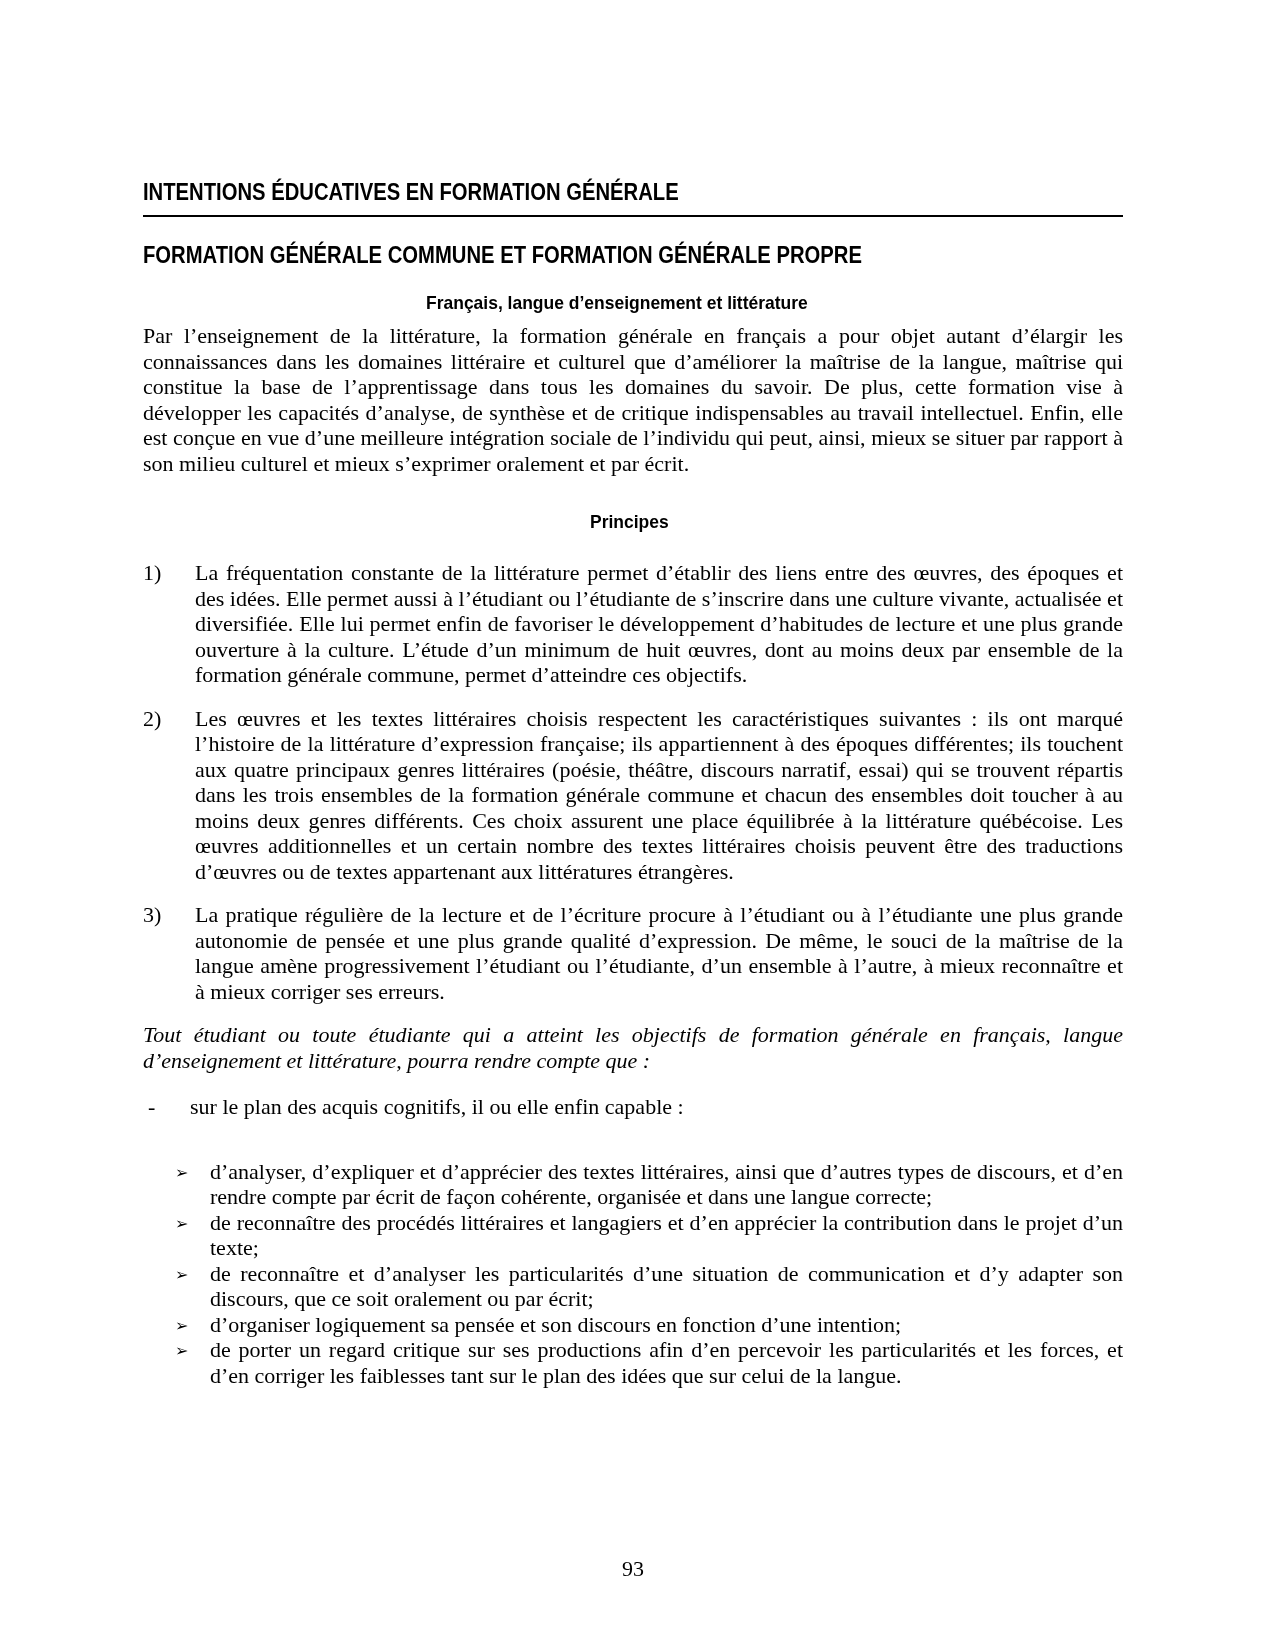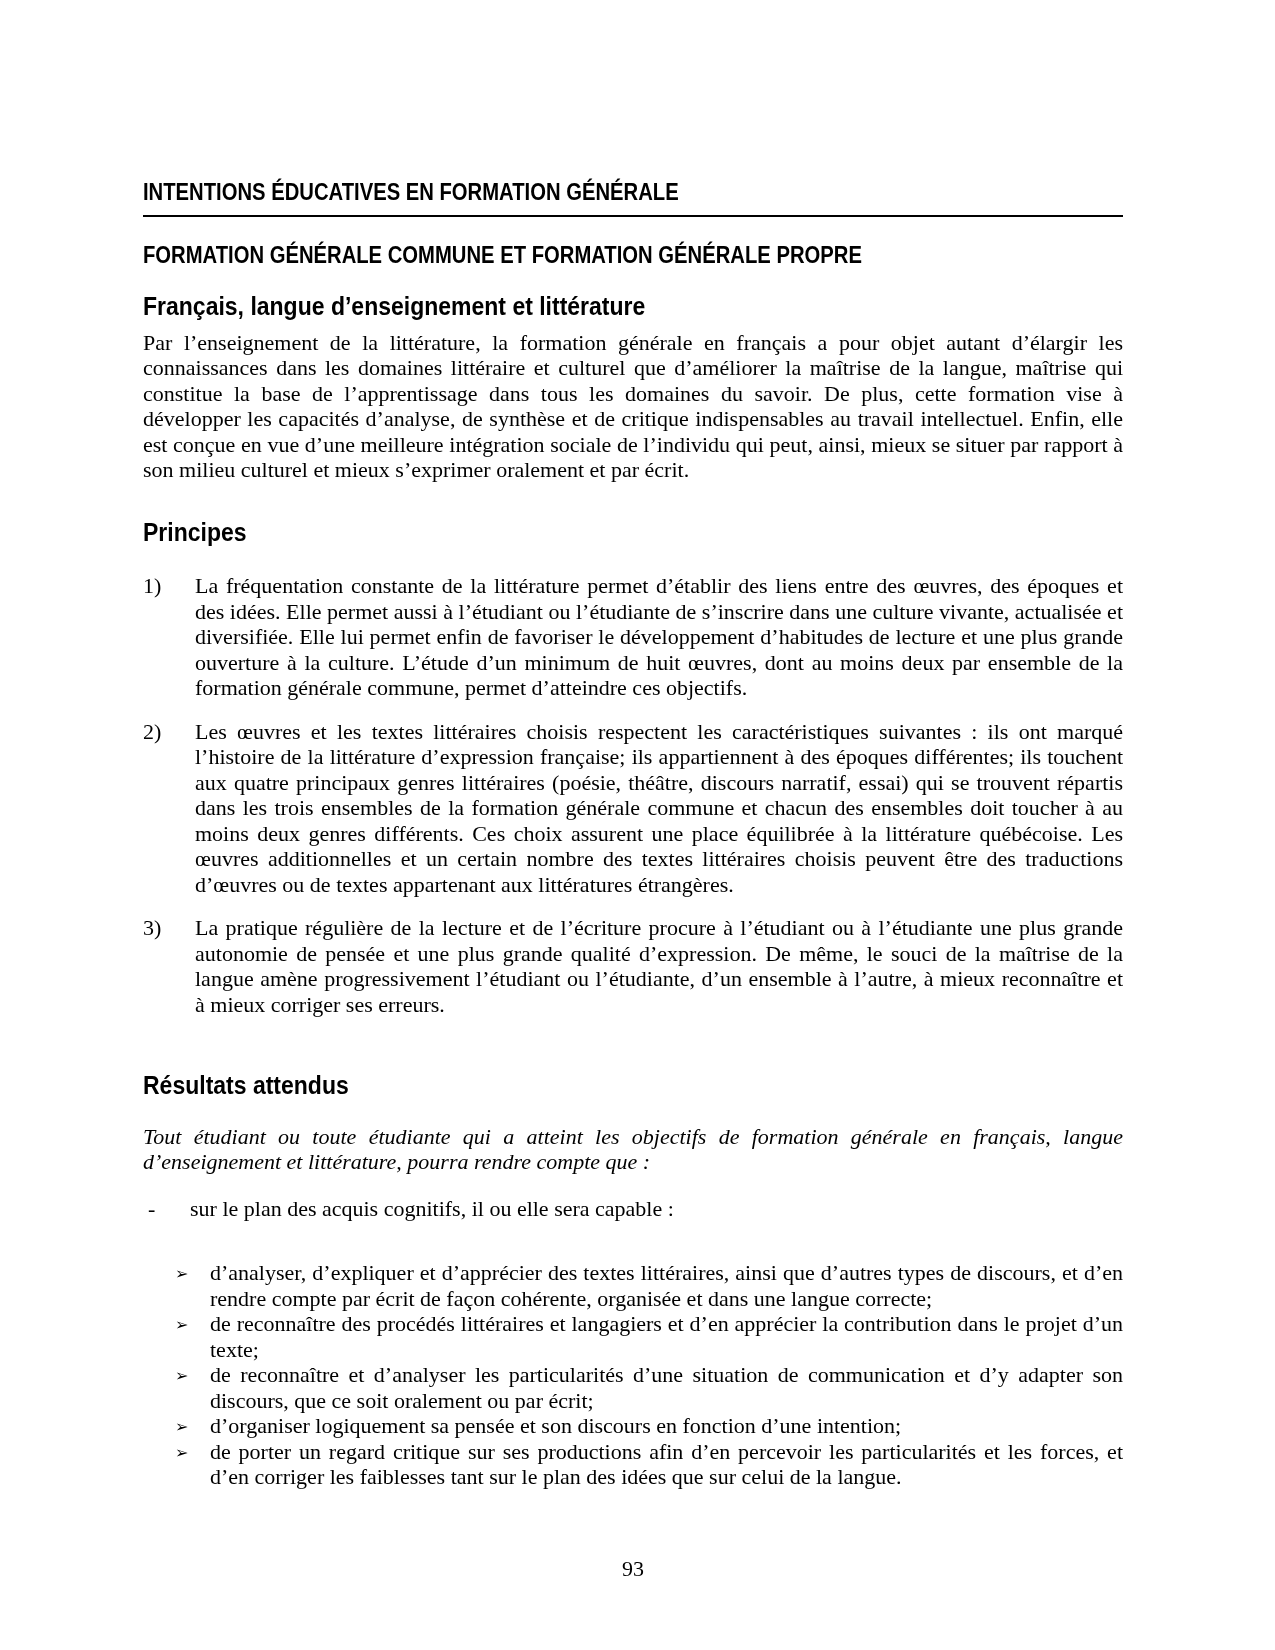--- a/index.html
+++ b/index.html
@@ -36,24 +36,25 @@
   }
   .hx-inner {
     display: inline-block;
     transform: scaleX(0.88);
     transform-origin: 0 50%;
     white-space: nowrap;
   }
   h3.sub-heading {
     font-family: "Liberation Sans", sans-serif;
     font-weight: bold;
-    font-size: 25px;
+    font-size: 19px;
     line-height: 1.1;
     margin: 0 0 9px 0;
     white-space: nowrap;
+    text-align: center;
   }
   h3.sub-heading .hx-inner { transform: scaleX(0.92); }
   h3.principles-heading { margin-bottom: 27px; margin-top: 16px; }
   h3.results-heading { margin-top: 55px; margin-bottom: 24px; }
   p.body-par { margin: 0 0 36px 0; text-align: justify; }
   p.results-intro { margin: 0 0 21px 0; text-align: justify; font-style: italic; }
 
   ol.numbered-list { list-style: none; margin: 0; padding: 0; }
   ol.numbered-list li {
     position: relative;
@@ -117,27 +118,26 @@
     <li>
       <span class="num-marker">2)</span>
       <span>Les œuvres et les textes littéraires choisis respectent les caractéristiques suivantes : ils ont marqué l’histoire de la littérature d’expression française; ils appartiennent à des époques différentes; ils touchent aux quatre principaux genres littéraires (poésie, théâtre, discours narratif, essai) qui se trouvent répartis dans les trois ensembles de la formation générale commune et chacun des ensembles doit toucher à au moins deux genres différents. Ces choix assurent une place équilibrée à la littérature québécoise. Les œuvres additionnelles et un certain nombre des textes littéraires choisis peuvent être des traductions d’œuvres ou de textes appartenant aux littératures étrangères.</span>
     </li>
     <li>
       <span class="num-marker">3)</span>
       <span>La pratique régulière de la lecture et de l’écriture procure à l’étudiant ou à l’étudiante une plus grande autonomie de pensée et une plus grande qualité d’expression. De même, le souci de la maîtrise de la langue amène progressivement l’étudiant ou l’étudiante, d’un ensemble à l’autre, à mieux reconnaître et à mieux corriger ses erreurs.</span>
     </li>
   </ol>
 
-  <h3 class="sub-heading results-heading"><span class="hx-inner">Résultats attendus</span></h3>
 
   <p class="results-intro">Tout étudiant ou toute étudiante qui a atteint les objectifs de formation générale en français, langue d’enseignement et littérature, pourra rendre compte que :</p>
 
   <div class="dash-item">
     <span class="dash-marker">-</span>
-    <span>sur le plan des acquis cognitifs, il ou elle sera capable :</span>
+    <span>sur le plan des acquis cognitifs, il ou elle enfin capable :</span>
   </div>
 
   <ul class="arrow-list">
     <li>
       <span class="arrow-marker">➢</span>
       <span>d’analyser, d’expliquer et d’apprécier des textes littéraires, ainsi que d’autres types de discours, et d’en rendre compte par écrit de façon cohérente, organisée et dans une langue correcte;</span>
     </li>
     <li>
       <span class="arrow-marker">➢</span>
       <span>de reconnaître des procédés littéraires et langagiers et d’en apprécier la contribution dans le projet d’un texte;</span>

